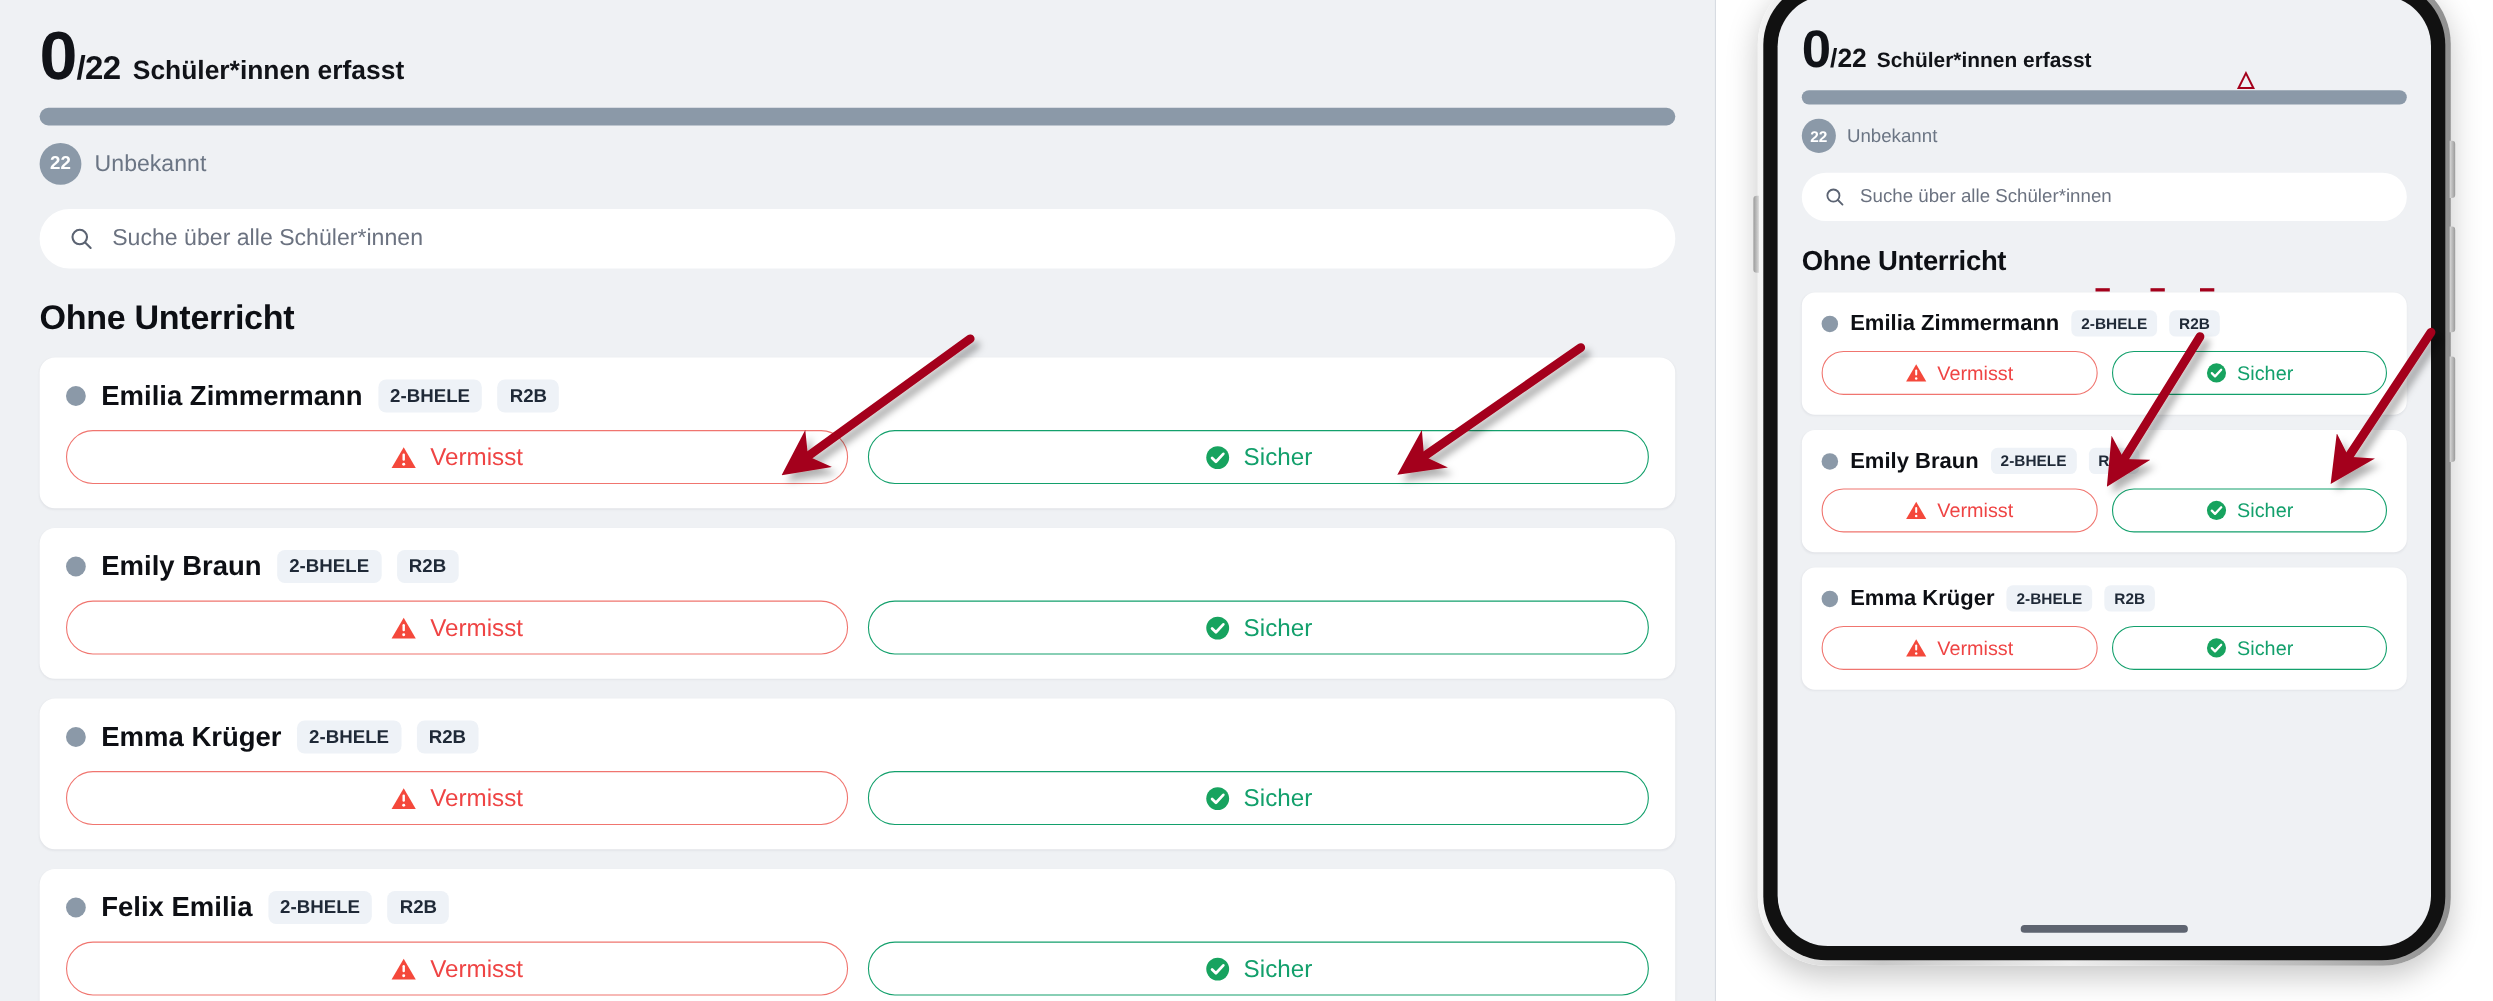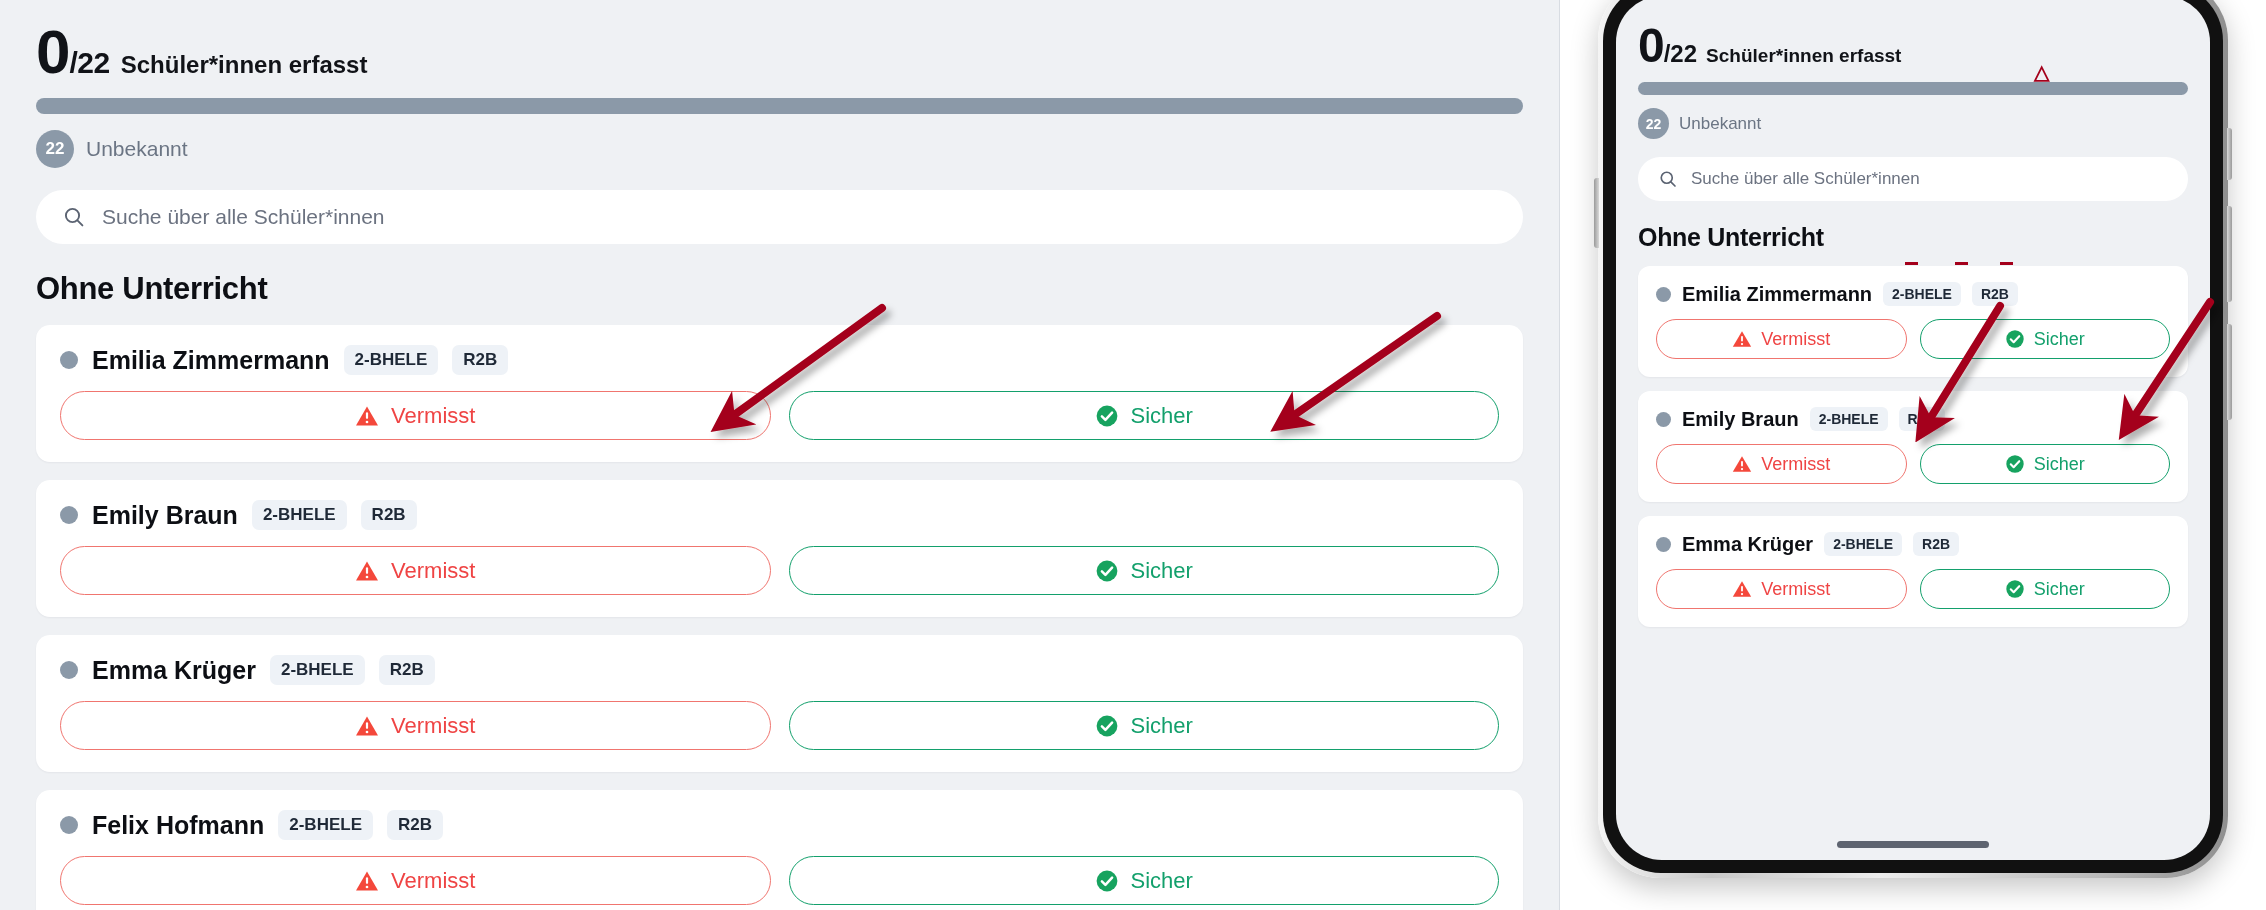--- a/index.html
+++ b/index.html
@@ -416,21 +416,21 @@
                     <path d="M6.9 12.3 L10.4 15.8 L17.1 8.6" fill="none" stroke="#ffffff" stroke-width="2.5" stroke-linecap="round" stroke-linejoin="round"></path>
                   </svg>
                 </span>
                 <span>Sicher</span>
               </div>
             </div>
           </div>
           <div class="student-card">
             <div class="student-head">
               <span class="status-dot"></span>
-              <span class="student-name">Felix Hofmann</span>
+              <span class="student-name">Felix Emilia</span>
               <span class="tag">2-BHELE</span>
               <span class="tag">R2B</span>
             </div>
             <div class="action-row">
               <div class="btn btn-missing">
                 <span class="btn-ico">
                   <svg width="24" height="24" viewBox="0 0 24 24">
                     <path d="M12 2.6 L23 21.4 L1 21.4 Z" fill="#f4483b"></path>
                     <rect x="10.9" y="8.3" width="2.2" height="6.6" rx="1.1" fill="#ffffff"></rect>
                     <circle cx="12" cy="18" r="1.35" fill="#ffffff"></circle>

